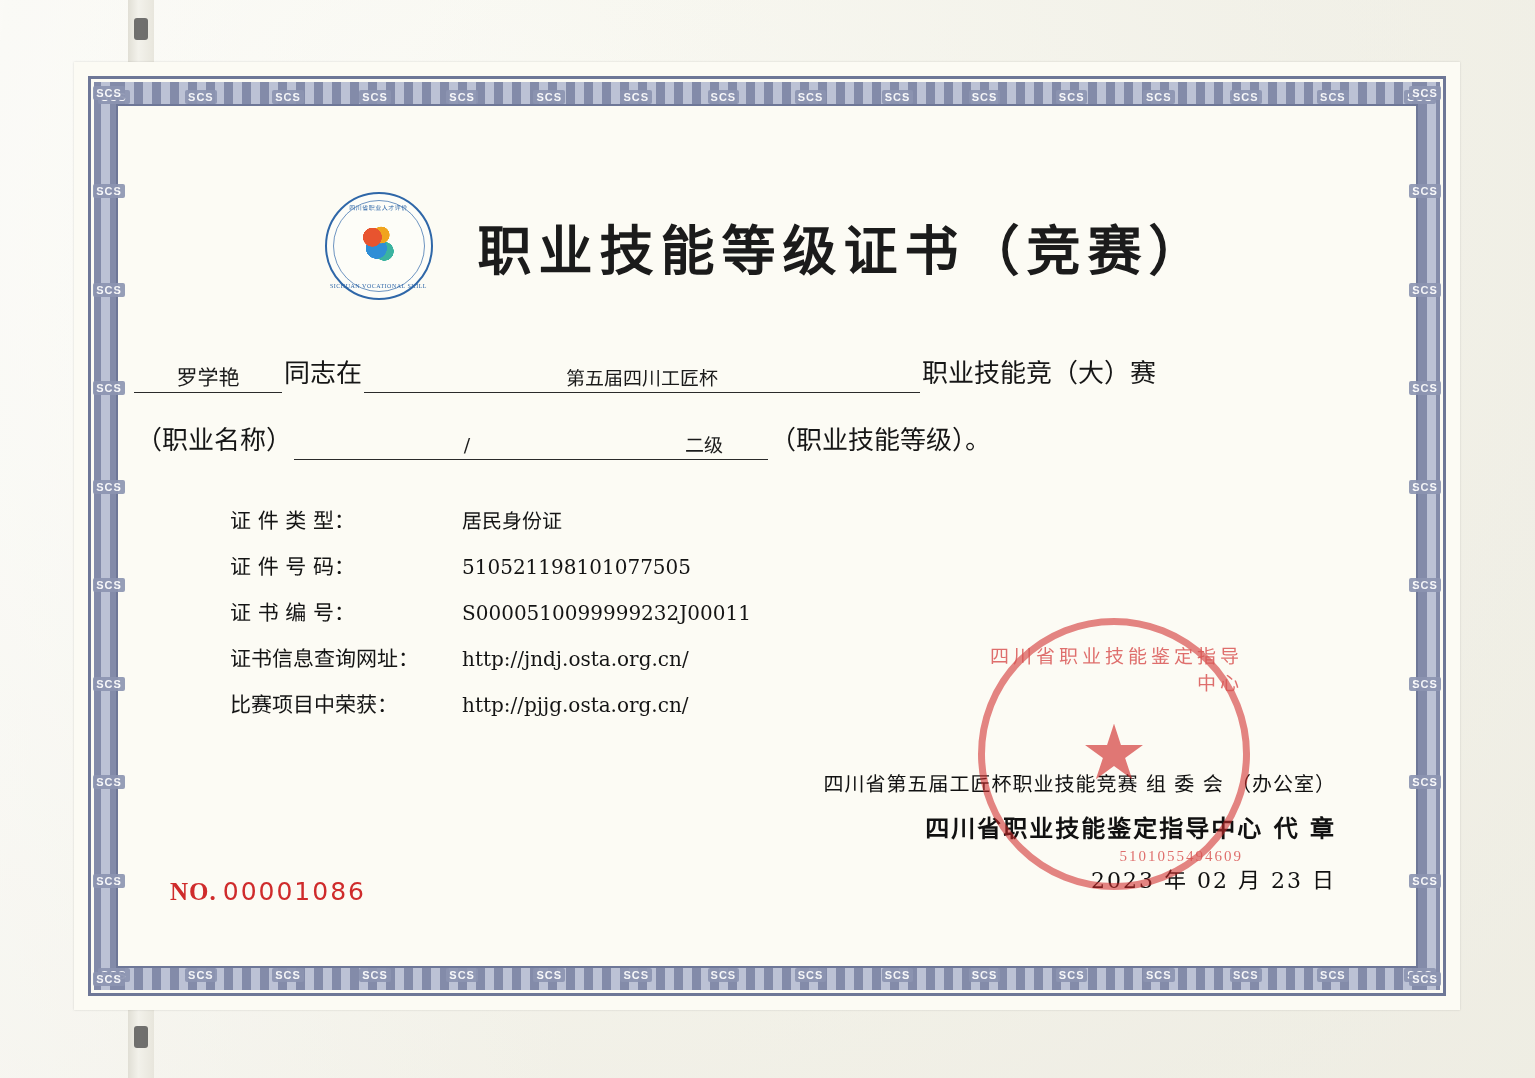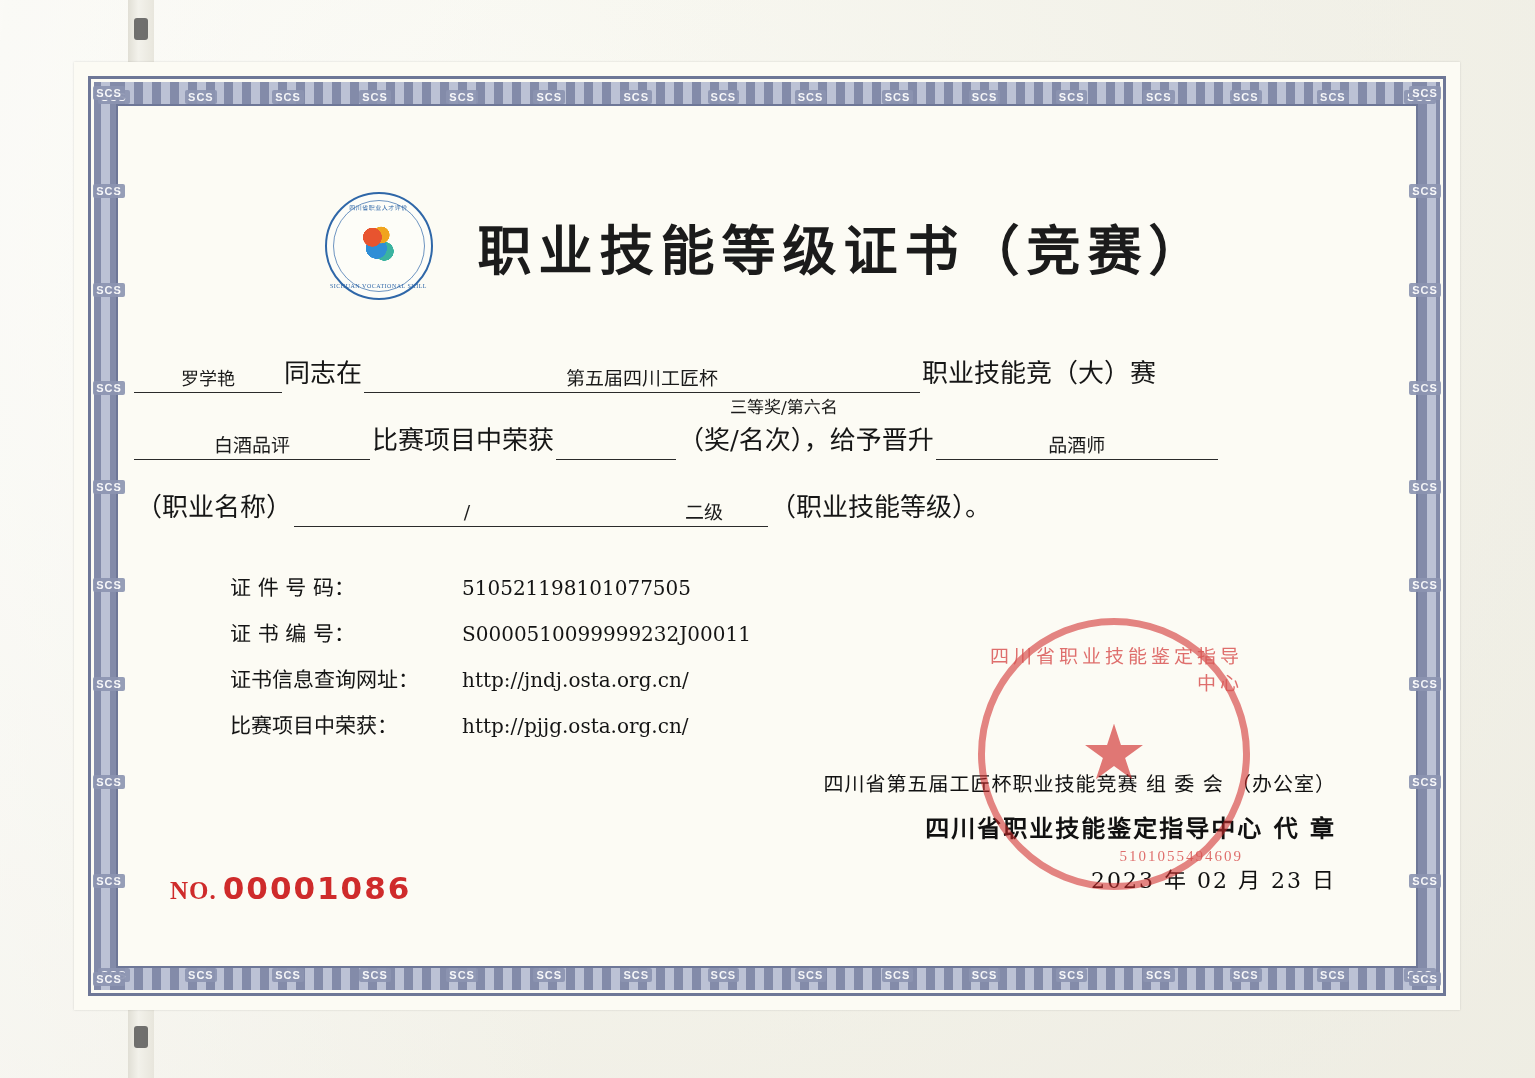--- a/index.html
+++ b/index.html
@@ -117,21 +117,21 @@
   }
   .line{
     display:flex;align-items:flex-end;white-space:nowrap;
     margin-bottom:26px;position:relative;
   }
   .lbl{padding:0 2px 4px 2px;}
   .fill{
     border-bottom:1.5px solid #2a2a2a;
     text-align:center;
     padding-bottom:3px;
-    font-size:18px;
+    font-size:21px;
     font-family:"DejaVu Serif", serif;
     color:#1a1a1a;
     line-height:1.05;
   }
   .fill.small{font-size:19px;}
   .w-name{width:148px;}
   .w-event{width:556px;}
   .w-project{width:236px;}
   .w-award{width:120px;}
   .w-occupation{width:282px;}
@@ -184,21 +184,21 @@
   .no-block{
     position:absolute;left:36px;bottom:44px;
     display:flex;align-items:baseline;
   }
   .no-label{
     font-family:Liberation Serif, serif;
     font-size:25px;font-weight:bold;color:#cf2b2b;letter-spacing:1px;
   }
   .no-value{
     font-family:"DejaVu Sans", sans-serif;
-    font-size:31px;font-weight:bold;color:#cf2b2b;letter-spacing:2px;margin-left:6px;
+    font-size:25px;font-weight:normal;color:#cf2b2b;letter-spacing:2px;margin-left:6px;
   }
 </style>
 </head>
 <body>
 
 <div class="scan-bg"></div>
 <div class="binder"></div>
 <div class="hole" style="top:18px"></div>
 <div class="hole" style="top:92px"></div>
 <div class="hole" style="top:168px"></div>
@@ -294,40 +294,36 @@
 
     <div class="body">
 
       <div class="line">
         <div class="fill w-name">罗学艳</div>
         <div class="lbl">同志在</div>
         <div class="fill w-event small">第五届四川工匠杯</div>
         <div class="lbl">职业技能竞（大）赛</div>
       </div>
 
-      <div class="line">
-        <div class="above-note" style="left:596px;top:-26px">三等奖/第六名</div>
-        <div class="fill w-project small">白酒品评</div>
-        <div class="lbl">比赛项目中荣获</div>
-        <div class="fill w-award"></div>
-        <div class="lbl">（奖/名次），给予晋升</div>
-        <div class="fill w-occupation small">品酒师</div>
-      </div>
 
       <div class="line">
         <div class="lbl">（职业名称）</div>
         <div class="fill w-slash small">/</div>
         <div class="fill w-level small">二级</div>
         <div class="lbl">（职业技能等级）。</div>
       </div>
 
     </div>
 
     <div class="info">
       <div class="info-row">
+        <div class="info-key">证 件 类 型：</div>
+        <div class="info-val">居民身份证</div>
+      </div>
+      <div class="info-row">
         <div class="info-key">证 件 号 码：</div>
         <div class="info-val">510521198101077505</div>
       </div>
       <div class="info-row">
         <div class="info-key">证 书 编 号：</div>
         <div class="info-val">S0000510099999232J00011</div>
       </div>
       <div class="info-row">
         <div class="info-key">证书信息查询网址：</div>
         <div class="info-val">http://jndj.osta.org.cn/</div>

